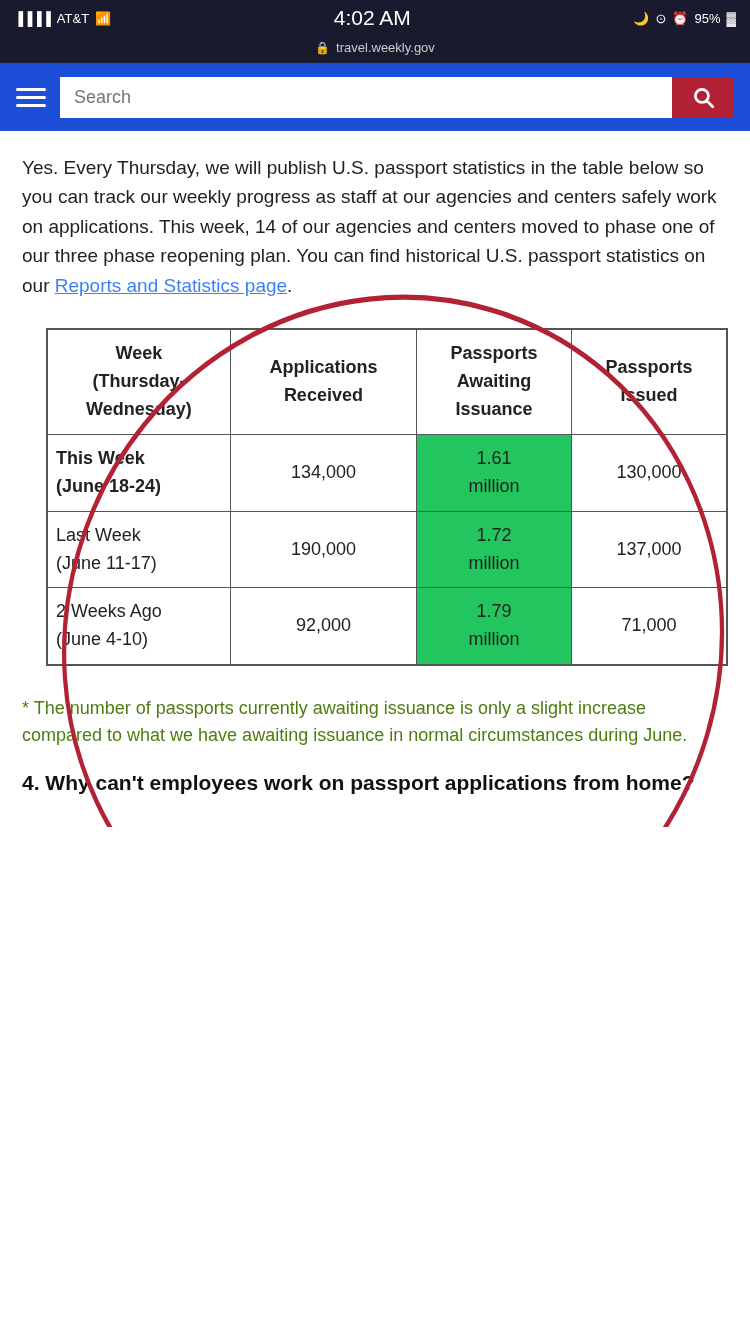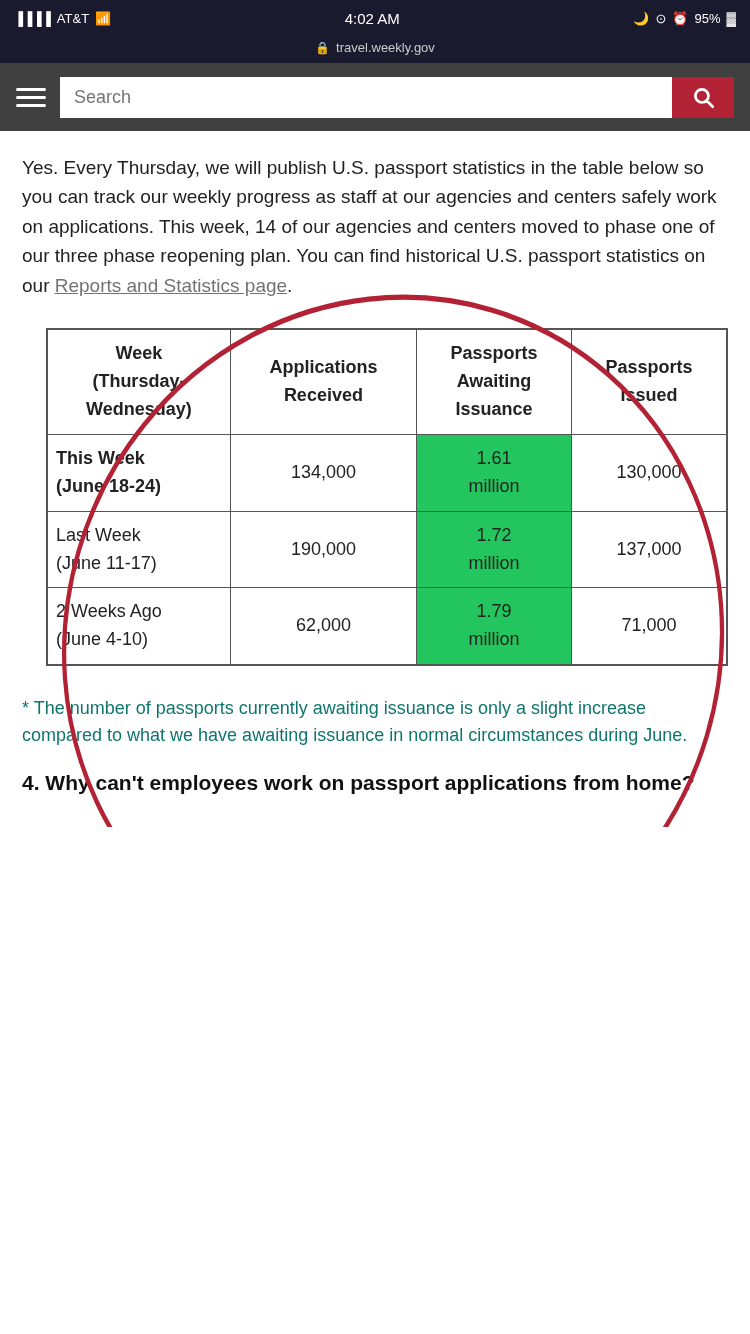--- a/index.html
+++ b/index.html
@@ -17,39 +17,39 @@
       background: #1a1a2e;
       color: #fff;
       display: flex;
       justify-content: space-between;
       align-items: center;
       padding: 6px 14px;
       font-size: 13px;
       height: 36px;
     }
     .status-left { display: flex; align-items: center; gap: 6px; }
-    .status-center { font-size: 15px; font-weight: 500; }
+    .status-center { font-size: 21px; font-weight: 500; }
     .status-right { display: flex; align-items: center; gap: 6px; font-size: 13px; }
 
     
     .address-bar {
       background: #1a1a2e;
       display: flex;
       justify-content: center;
       align-items: center;
       padding: 4px 0 8px 0;
       color: #ccc;
       font-size: 13px;
       gap: 6px;
     }
     .lock-icon { font-size: 12px; }
 
     
     .nav-bar {
-      background: #404040;
+      background: #1d4ed8;
       display: flex;
       align-items: center;
       padding: 10px 16px;
       gap: 14px;
       height: 68px;
     }
     .hamburger {
       display: flex;
       flex-direction: column;
       gap: 5px;
@@ -96,21 +96,21 @@
       color: #222;
       font-size: 19px;
       line-height: 1.55;
     }
 
     .content p {
       margin-bottom: 18px;
     }
 
     .content a {
-      color: #737373;
+      color: #3b82f6;
       text-decoration: underline;
     }
 
     
     .table-wrapper {
       margin: 10px 0 20px 0;
       border: 1.5px solid #555;
       overflow: visible;
     }
 
@@ -139,21 +139,21 @@
 
     .row-thisweek td:first-child {
       font-weight: bold;
     }
 
     
     .footnote {
       font-size: 18px;
       line-height: 1.5;
       margin-bottom: 20px;
-      color: #0f766e;
+      color: #4d7c0f;
     }
 
     
     .section-heading {
       font-size: 21px;
       font-weight: bold;
       margin-top: 8px;
       color: #111;
     }
 
@@ -247,21 +247,21 @@
             <td>130,000</td>
           </tr>
           <tr>
             <td>Last Week<br>(June 11-17)</td>
             <td>190,000</td>
             <td class="col-awaiting">1.72<br>million</td>
             <td>137,000</td>
           </tr>
           <tr>
             <td>2 Weeks Ago<br>(June 4-10)</td>
-            <td>62,000</td>
+            <td>92,000</td>
             <td class="col-awaiting">1.79<br>million</td>
             <td>71,000</td>
           </tr>
         </tbody>
       </table>
     </div>
 
     
     <svg class="red-circle-svg" viewBox="0 0 706 430" preserveAspectRatio="none" style="position:absolute;top:-60px;left:-22px;width:calc(100% + 44px);height:570px;pointer-events:none;overflow:visible;">
       <ellipse cx="370" cy="290" rx="310" ry="260" fill="none" stroke="#b22234" stroke-width="4" transform="rotate(-5, 370, 290)"></ellipse>

